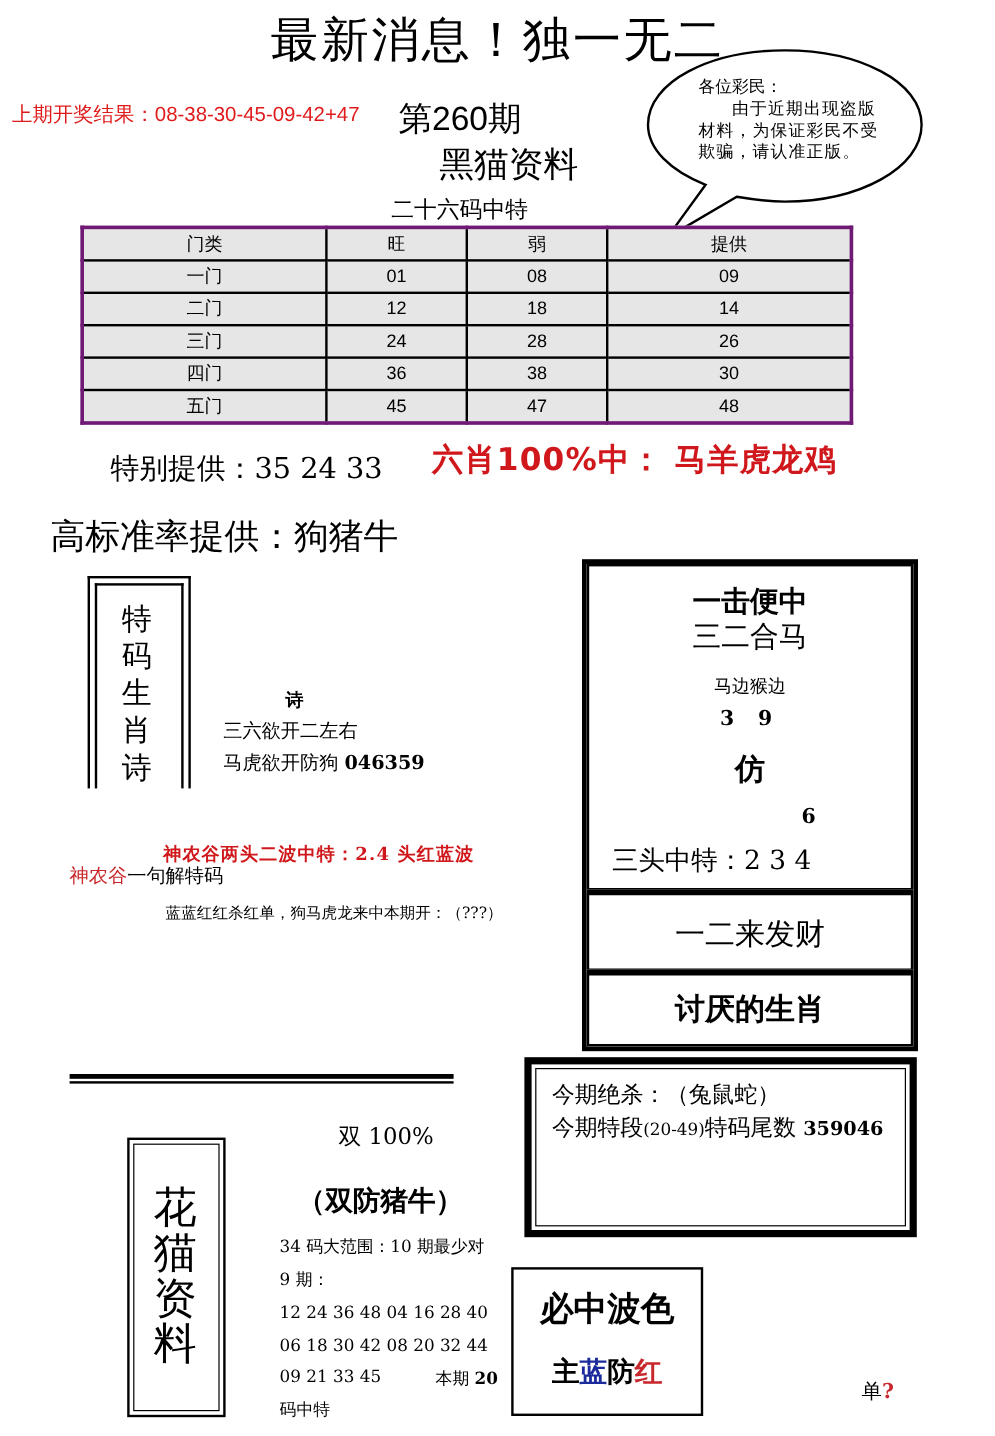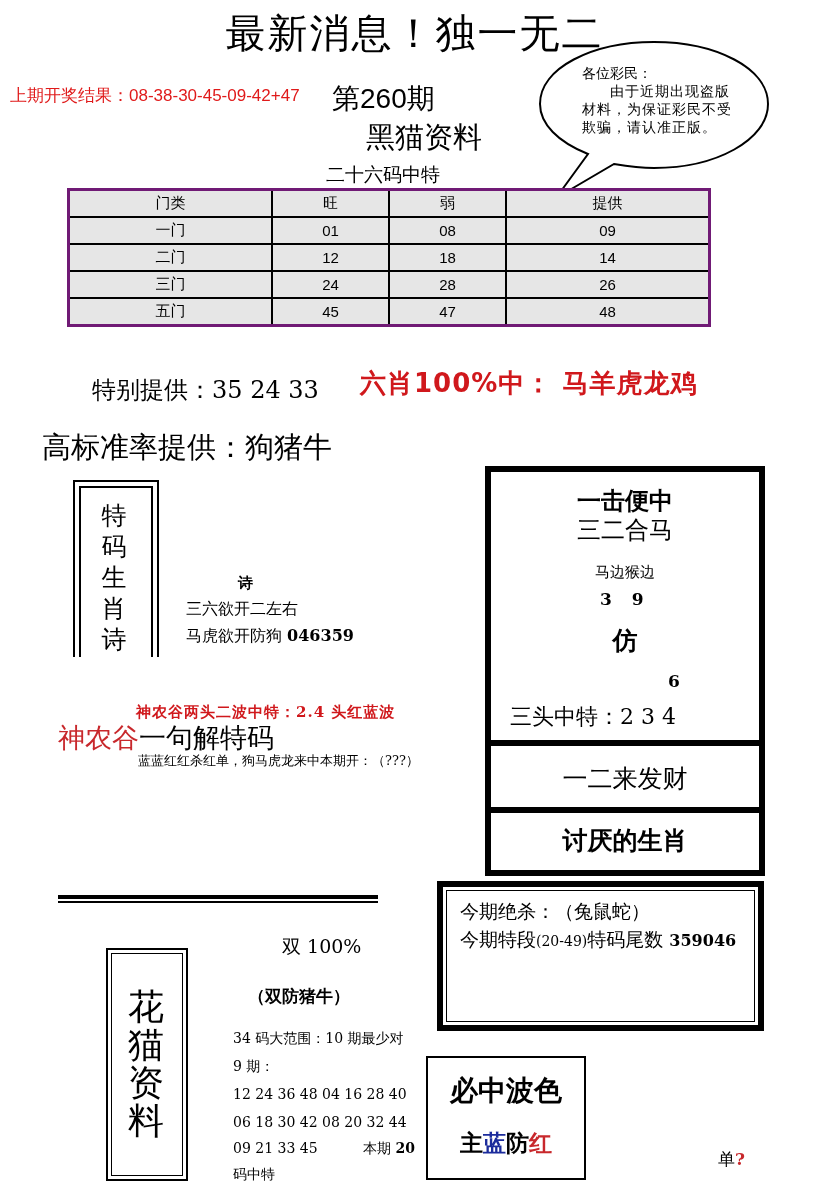--- a/index.html
+++ b/index.html
@@ -32,21 +32,21 @@
   
   #poem-box { left:73px; top:480px; width:82px; height:175px; border:2px solid #000; border-bottom:none; }
   #poem-box-inner { position:absolute; left:4px; top:4px; right:4px; bottom:0; border:2px solid #000; border-bottom:none; }
   #poem-vert { left:96px; top:500px; font-size:25px; line-height:31px; width:36px; text-align:center; }
   #poem-title { left:238px; top:574px; font-size:15px; font-weight:bold; }
   #poem-line1 { left:186px; top:599px; font-size:16px; }
   #poem-line2 { left:186px; top:626px; font-size:16px; }
 
   
   #sn-red-line { left:136px; top:703px; font-size:15px; color:#d0181c; font-weight:bold; letter-spacing:1px; }
-  #sn-head { left:58px; top:720px; font-size:27px; }
+  #sn-head { left:58px; top:720px; font-size:16px; }
   #sn-head .red { color:#c8282c; }
   #sn-sub { left:138px; top:752px; font-size:13px; }
 
   
   #right-outer { left:485px; top:466px; width:280px; height:410px; border:4px solid #000; box-sizing:border-box; }
   .rbox { position:absolute; left:489px; width:272px; border:2px solid #000; box-sizing:border-box; background:#fff; }
   #rbox1 { top:470px; height:272px; }
   #rbox2 { top:741px; height:68px; border-top:5px solid #000; }
   #rbox3 { top:808px; height:64px; border-top:5px solid #000; }
 
@@ -66,21 +66,21 @@
   
   #kill-outer { left:437px; top:881px; width:327px; height:150px; border:6px solid #000; box-sizing:border-box; }
   #kill-inner { position:absolute; left:3px; top:3px; right:3px; bottom:3px; border:1px solid #000; }
   #kill-line1 { left:460px; top:899px; font-size:19px; }
   #kill-line2 { left:460px; top:927px; font-size:19px; }
   #kill-line2 .small { font-size:14px; }
   #kill-line2 b { font-size:16px; }
 
   
   #double-100 { left:282px; top:934px; font-size:19px; }
-  #double-guard { left:248px; top:985px; font-size:17px; font-weight:bold; }
+  #double-guard { left:248px; top:985px; font-size:23px; font-weight:bold; }
   #flower-box { left:106px; top:948px; width:82px; height:233px; border:2px solid #000; box-sizing:border-box; }
   #flower-box-inner { position:absolute; left:3px; top:3px; right:3px; bottom:3px; border:1px solid #000; }
   #flower-vert { left:124px; top:988px; width:44px; text-align:center; font-size:36px; line-height:38px; }
 
   .range { font-size:14px; left:233px; }
   #range1 { top:1030px; }
   #range2 { top:1058px; }
   #range3 { top:1086px; }
   #range4 { top:1114px; }
   #range5 { top:1140px; }
@@ -134,20 +134,26 @@
     <td class="lbl">二门</td>
     <td>12</td>
     <td>18</td>
     <td>14</td>
   </tr>
   <tr>
     <td class="lbl">三门</td>
     <td>24</td>
     <td>28</td>
     <td>26</td>
+  </tr>
+  <tr>
+    <td class="lbl">四门</td>
+    <td>36</td>
+    <td>38</td>
+    <td>30</td>
   </tr>
   <tr>
     <td class="lbl">五门</td>
     <td>45</td>
     <td>47</td>
     <td>48</td>
   </tr>
 </tbody>
   </table>
 

